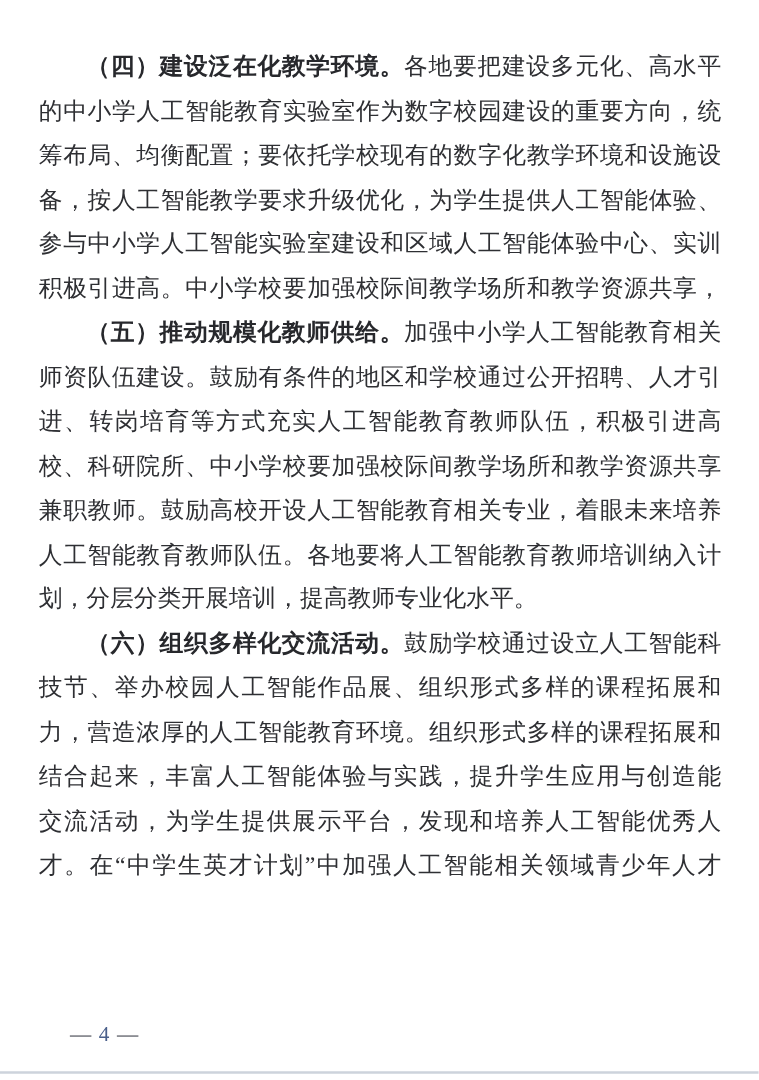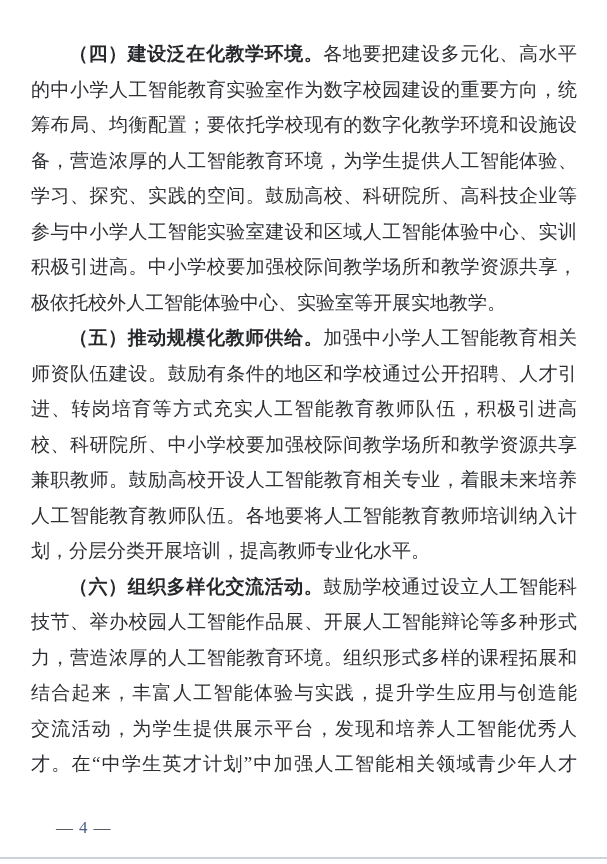--- a/index.html
+++ b/index.html
@@ -71,44 +71,42 @@
 <div class="page">
 
   <div class="page-text">
 
     <div>
       <div class="line first">
         <span class="lead">（四）建设泛在化教学环境。</span><span>各地要把建设多元化、高水平</span>
       </div>
       <div class="line">的中小学人工智能教育实验室作为数字校园建设的重要方向，统</div>
       <div class="line">筹布局、均衡配置；要依托学校现有的数字化教学环境和设施设</div>
-      <div class="line">备，营造浓厚的人工智能教育环境，为学生提供人工智能体验、</div>
-      <div class="line">学习、探究、实践的空间。鼓励高校、科研院所、高科技企业等</div>
+      <div class="line">备，按人工智能教学要求升级优化，为学生提供人工智能体验、</div>
       <div class="line">参与中小学人工智能实验室建设和区域人工智能体验中心、实训</div>
       <div class="line">积极引进高。中小学校要加强校际间教学场所和教学资源共享，积</div>
-      <div class="line para-end">极依托校外人工智能体验中心、实验室等开展实地教学。</div>
     </div>
 
     <div>
       <div class="line first">
         <span class="lead">（五）推动规模化教师供给。</span><span>加强中小学人工智能教育相关</span>
       </div>
       <div class="line">师资队伍建设。鼓励有条件的地区和学校通过公开招聘、人才引</div>
       <div class="line">进、转岗培育等方式充实人工智能教育教师队伍，积极引进高</div>
       <div class="line">校、科研院所、中小学校要加强校际间教学场所和教学资源共享</div>
       <div class="line">兼职教师。鼓励高校开设人工智能教育相关专业，着眼未来培养</div>
       <div class="line">人工智能教育教师队伍。各地要将人工智能教育教师培训纳入计</div>
       <div class="line para-end">划，分层分类开展培训，提高教师专业化水平。</div>
     </div>
 
     <div>
       <div class="line first">
         <span class="lead">（六）组织多样化交流活动。</span><span>鼓励学校通过设立人工智能科</span>
       </div>
-      <div class="line">技节、举办校园人工智能作品展、开展人工智能辩论等多种形式</div>
+      <div class="line">技节、举办校园人工智能作品展、组织形式多样的课程拓展和</div>
       <div class="line">力，营造浓厚的人工智能教育环境。组织形式多样的课程拓展和</div>
       <div class="line">结合起来，丰富人工智能体验与实践，提升学生应用与创造能</div>
       <div class="line">交流活动，为学生提供展示平台，发现和培养人工智能优秀人</div>
       <div class="line">才。在“中学生英才计划”中加强人工智能相关领域青少年人才</div>
     </div>
 
   </div>
 
   <div class="page-number">
     <span>—</span><span class="num">4</span><span>—</span>

